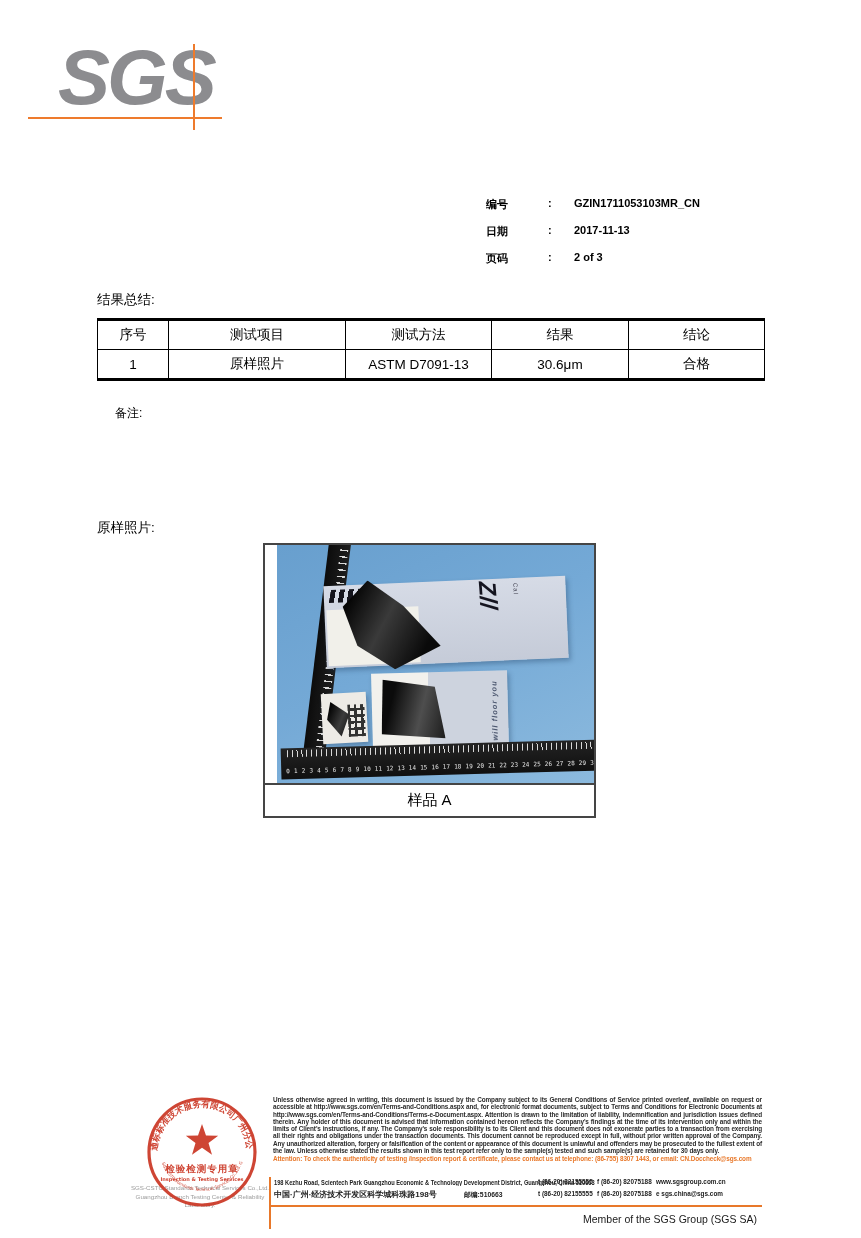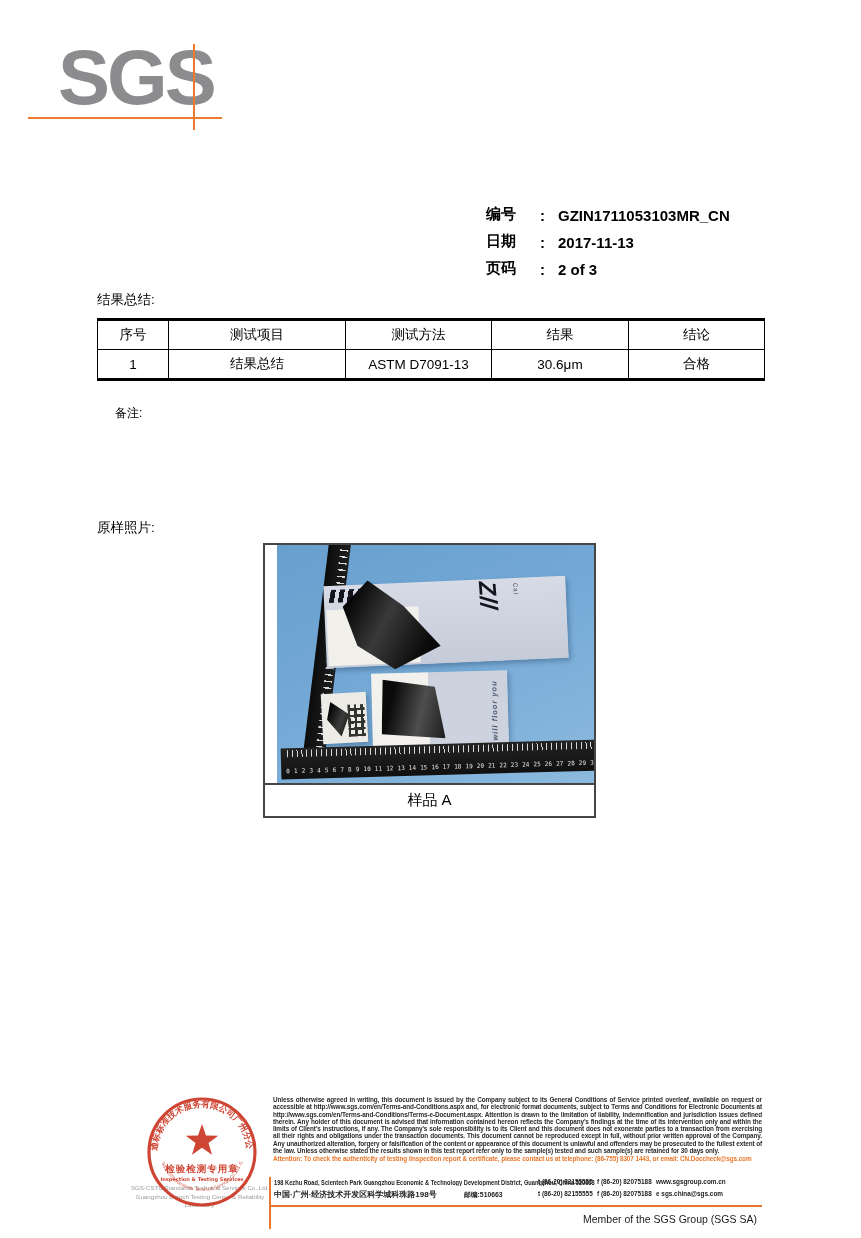--- a/index.html
+++ b/index.html
@@ -5,31 +5,31 @@
   html,body{margin:0;padding:0;background:#e9e9e9;}
   .page{
     position:relative;width:861px;height:1238px;background:#ffffff;
     margin:0 auto;overflow:hidden;
     font-family:"Liberation Sans","DejaVu Sans",sans-serif;color:#000;
   }
   
   .logo-text{
     position:absolute;left:58px;top:38px;
     font-size:78px;font-weight:bold;color:#8c8c8f;
-    letter-spacing:-3px;line-height:1;
+    letter-spacing:-3px;line-height:1;font-style:italic;
   }
   .logo-hline{position:absolute;left:28px;top:117px;width:194px;height:2px;background:#EE7B2D;}
   .logo-vline{position:absolute;left:193px;top:44px;width:2px;height:86px;background:#EE7B2D;}
   
   .doc-title{
     position:absolute;left:0;right:0;top:164px;margin:0;text-align:center;
     font-size:25px;font-weight:bold;letter-spacing:2px;
   }
   .meta{position:absolute;left:486px;top:197px;}
-  .meta-row{display:flex;height:27px;align-items:flex-end;font-size:15px;font-weight:bold;}
+  .meta-row{display:flex;height:27px;align-items:flex-start;font-size:11px;font-weight:bold;gap:8px;}
   .meta-label{width:54px;}
   .meta-sep{width:18px;text-align:left;}
   
   .section-label{position:absolute;font-size:13.5px;}
   .summary-label{left:97px;top:291px;}
   .results-table{
     position:absolute;left:97px;top:318px;width:667px;
     border-collapse:collapse;table-layout:fixed;
     font-size:13.5px;text-align:center;
     border-top:3px solid #000;border-bottom:3px solid #000;
@@ -212,21 +212,21 @@
     <tbody>
       <tr class="thead">
         <td>序号</td>
         <td>测试项目</td>
         <td>测试方法</td>
         <td>结果</td>
         <td>结论</td>
       </tr>
       <tr class="tlast">
         <td>1</td>
-        <td>结果总结</td>
+        <td>原样照片</td>
         <td>ASTM D7091-13</td>
         <td>30.6μm</td>
         <td>合格</td>
       </tr>
     </tbody>
   </table>
 
   <div class="remarks-label">备注:</div>
 
   <div class="section-label photo-label">原样照片:</div>

